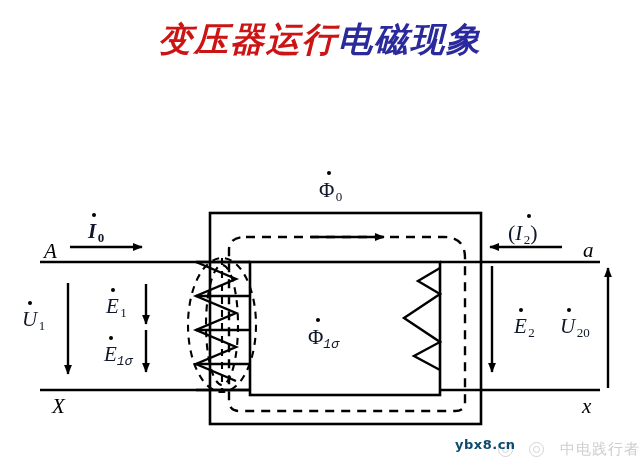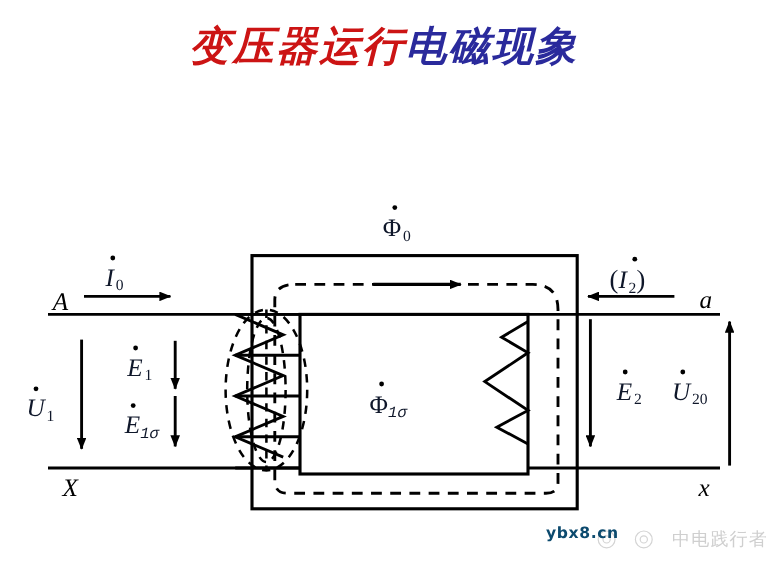--- a/index.html
+++ b/index.html
@@ -218,26 +218,26 @@
   </svg>
 
   <div class="plain" style="left:44px; top:241px;">A</div>
 
   <div class="plain" style="left:52px; top:396px;">X</div>
 
   <div class="plain" style="left:583px; top:240px;">a</div>
 
   <div class="plain" style="left:582px; top:396px;">x</div>
 
-  <div class="mlabel" style="left:88px; top:221px;">
+  <div class="mlabel" style="left:88px; top:221px;font-weight:bold;">
     <span class="dotmark" style="left:4px; top:-8px;"></span>
     <span class="base">I</span><span class="sub">0</span>
   </div>
 
-  <div class="mlabel" style="left:22px; top:330px;">
+  <div class="mlabel" style="left:22px; top:309px;">
     <span class="dotmark" style="left:6px; top:-8px;"></span>
     <span class="base">U</span><span class="sub">1</span>
   </div>
 
   <div class="mlabel" style="left:106px; top:296px;">
     <span class="dotmark" style="left:5px; top:-8px;"></span>
     <span class="base">E</span><span class="sub">1</span>
   </div>
 
   <div class="mlabel" style="left:104px; top:344px;">

